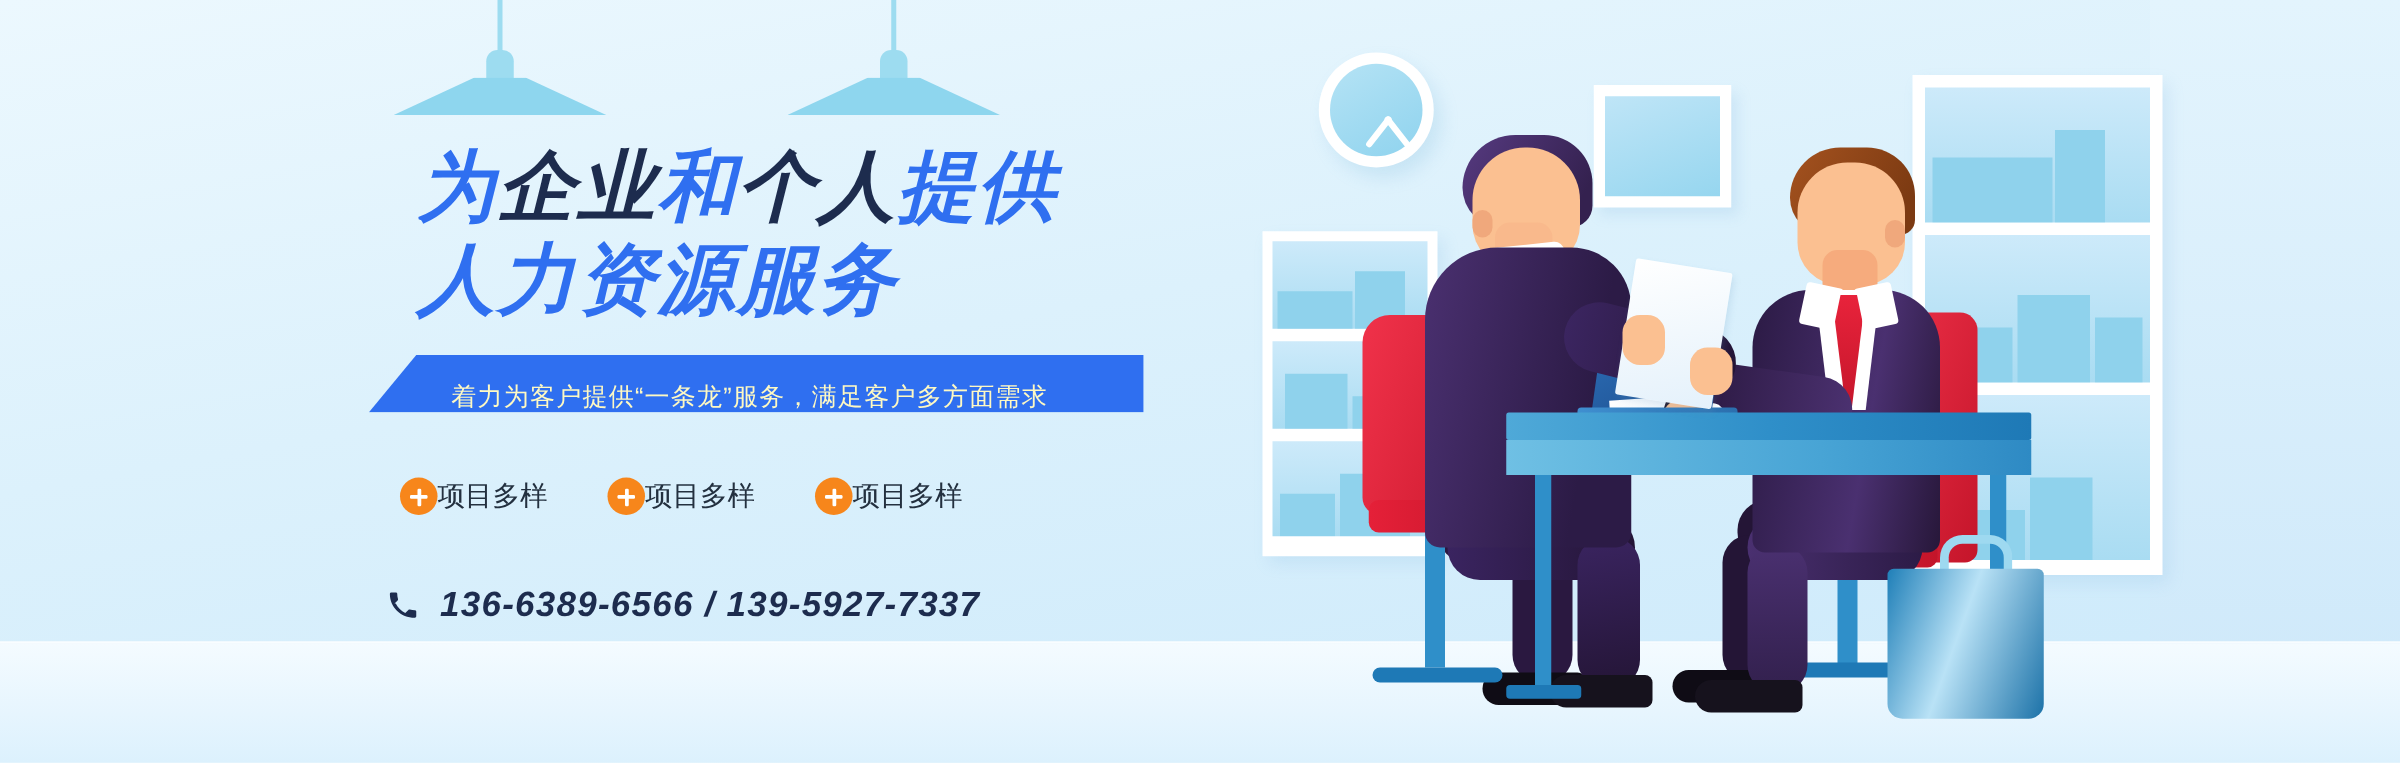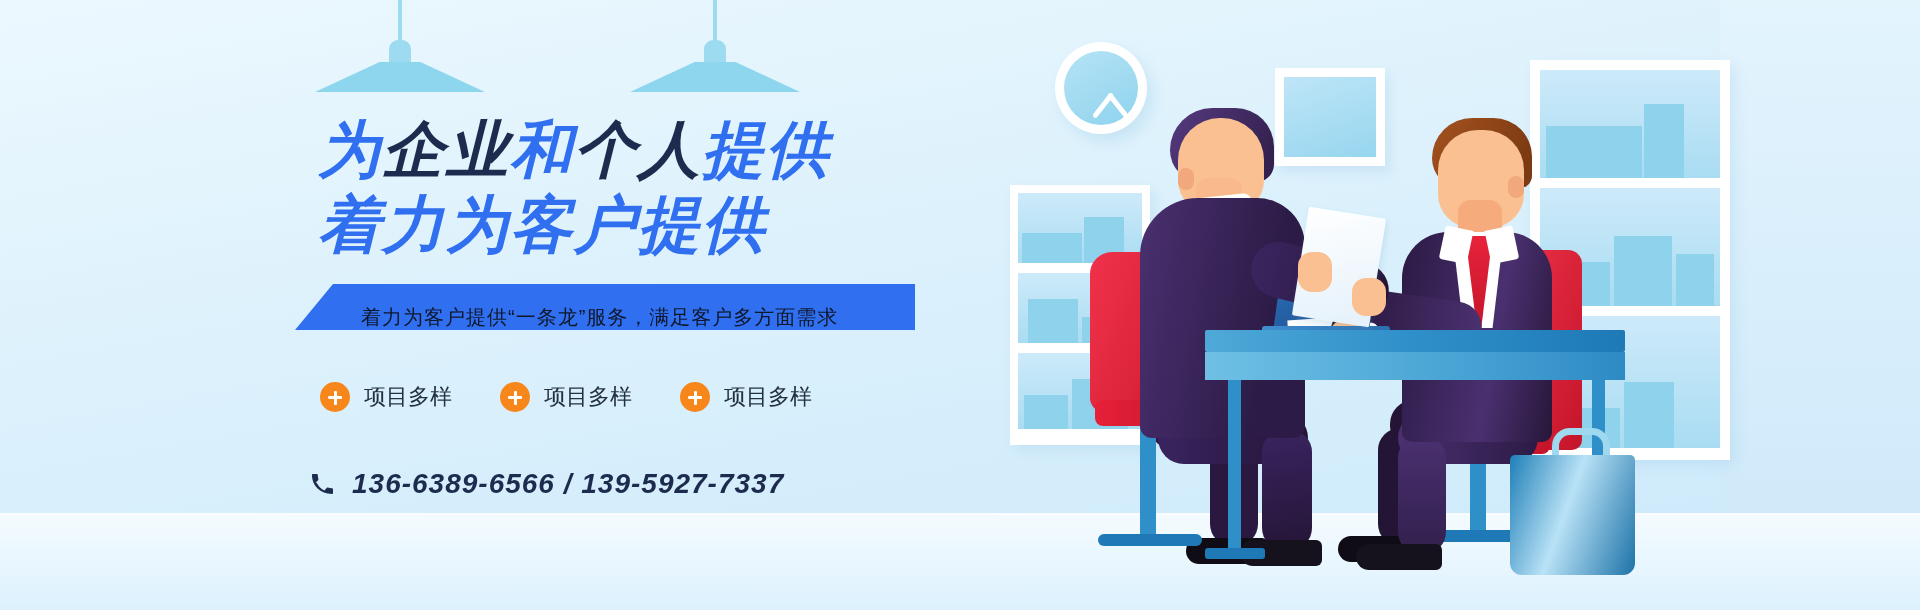--- a/index.html
+++ b/index.html
@@ -217,42 +217,42 @@
     background:linear-gradient(110deg,#1f7fb8 0%, #b9e2f6 45%, #1c72a8 100%);
     border-radius:5px 5px 12px 12px;
   }
   .bag-handle {
     position:absolute; left:1552px; top:428px; width:58px; height:34px;
     border:7px solid #9ed9f0; border-bottom:none; border-radius:18px 18px 0 0;
   }
   
   .content { position:absolute; left:0; top:0; width:1000px; height:610px; }
   .headline {
-    position:absolute; left:318px; top:118px; width:640px;
+    position:absolute; left:334px; top:118px; width:640px;
     font-size:62px; font-weight:bold; line-height:1.02;
     font-style:italic; letter-spacing:2px; white-space:nowrap;
   }
   .headline .l2 { display:block; margin-top:12px; }
   .hl-blue { color:#2f6ff0; }
   .hl-navy { color:#1d2c4e; }
   .ribbon {
     position:absolute; left:295px; top:284px; width:620px; height:46px;
     background:#2f6ff0;
     clip-path:polygon(38px 0, 100% 0, 100% 100%, 0 100%);
     display:flex; align-items:center;
   }
   .ribbon-text {
-    color:#0f172a; font-size:20px; letter-spacing:1px;
+    color:#fef9c3; font-size:20px; letter-spacing:1px;
     margin-left:66px; white-space:nowrap;margin-top:20px;
   }
   .features {
     position:absolute; left:320px; top:382px;
     display:flex; align-items:center; gap:48px;
   }
-  .feature { display:flex; align-items:center; gap:14px; }
+  .feature { display:flex; align-items:center; }
   .plus-badge {
     width:30px; height:30px; border-radius:50%;
     background:#f7861b; position:relative; flex:0 0 auto;
   }
   .plus-badge::before, .plus-badge::after {
     content:""; position:absolute; background:#ffffff; border-radius:1px;
   }
   .plus-badge::before { left:8px; top:14px; width:14px; height:3px; }
   .plus-badge::after  { left:13.5px; top:8.5px; width:3px; height:14px; }
   .feature-label { font-size:22px; color:#23303f; white-space:nowrap; }
@@ -391,21 +391,21 @@
     <div class="bag-body"></div>
   </div>
 
   <div class="content">
 
     <div class="headline">
       <span class="l1">
         <span class="hl-blue">为</span><span class="hl-navy">企业</span><span class="hl-blue">和</span><span class="hl-navy">个人</span><span class="hl-blue">提供</span>
       </span>
       <span class="l2">
-        <span class="hl-blue">着力为客户提供</span>
+        <span class="hl-blue">人力资源服务</span>
       </span>
     </div>
 
     <div class="ribbon">
       <span class="ribbon-text">着力为客户提供“一条龙”服务，满足客户多方面需求</span>
     </div>
 
     <div class="features">
       <div class="feature">
         <span class="plus-badge"></span>

